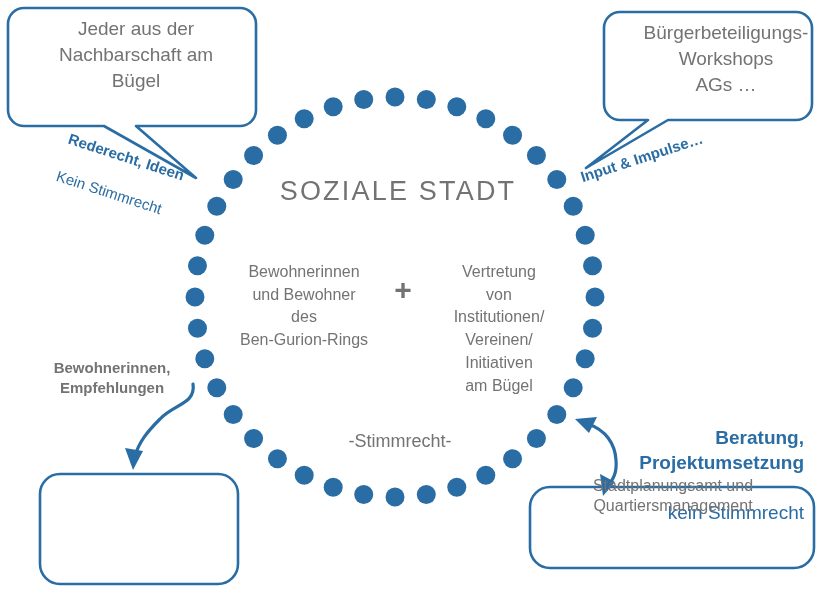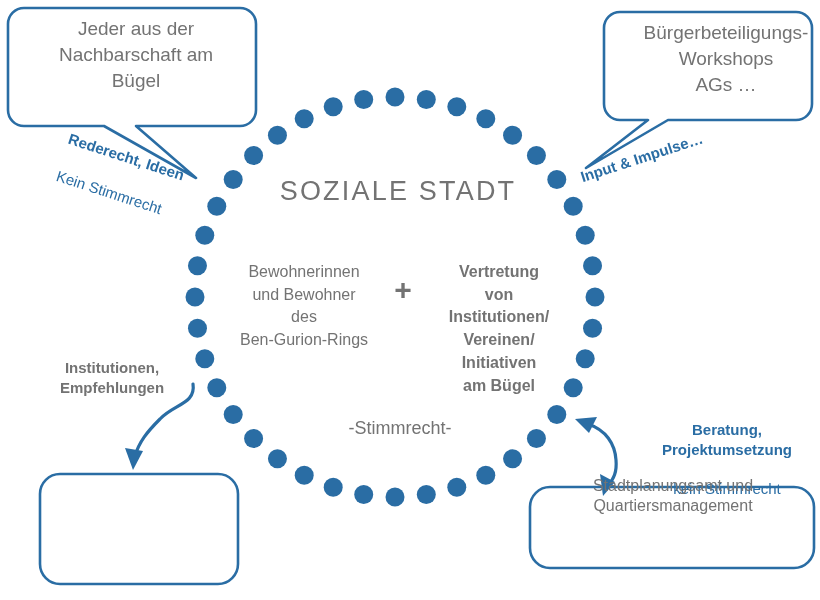--- a/index.html
+++ b/index.html
@@ -59,29 +59,29 @@
     letter-spacing: 0.4px;
     line-height: 1.0;
   }
 
   
   .col-text {
     font-size: 16px;
     line-height: 1.42;
   }
   #col-left  { left: 214px; top: 261px; width: 180px; }
-  #col-right { left: 418px; top: 261px; width: 162px; font-weight: bold; }
+  #col-right { left: 418px; top: 261px; width: 162px; }
   #plus-sign {
     left: 386px; top: 275px; width: 34px;
     font-size: 30px;
     font-weight: bold;
     line-height: 1.0;
   }
   #stimmrecht {
-    left: 315px; top: 419px; width: 170px;
+    left: 315px; top: 432px; width: 170px;
     font-size: 18px;
     line-height: 1.0;
   }
 
   
   .rot-label {
     position: absolute;
     color: #2a6da4;
     white-space: pre-line;
     line-height: 1.3;
@@ -110,24 +110,23 @@
   
   #lbl-abstimmungen {
     left: 38px; top: 358px; width: 148px;
     font-size: 15px;
     font-weight: bold;
     text-align: center;
     line-height: 1.32;
   }
   #lbl-beratung {
     left: 626px; top: 400px; width: 178px;
-    font-size: 15px;
-    text-align: center;
+    font-size: 19px;
+    text-align: right;
     line-height: 1.32;
-    margin-left: 12px;
   }
   #lbl-beratung .b { font-weight: bold; display: block; }
   #lbl-beratung .n { font-weight: normal; display: block; }
 </style>
 </head>
 <body>
 
 <div id="stage">
 
   <svg id="vector" viewBox="0 0 820 600">
@@ -232,21 +231,21 @@
 
   <div class="txt col-text" id="col-right">Vertretung
 von
 Institutionen/
 Vereinen/
 Initiativen
 am Bügel</div>
 
   <div class="txt" id="stimmrecht">-Stimmrecht-</div>
 
-  <div class="txt" id="lbl-abstimmungen">Institutionen,
+  <div class="txt" id="lbl-abstimmungen">Bewohnerinnen,
 Empfehlungen</div>
 
 
   <div class="rot-label" id="lbl-beratung">
     <span class="b">Beratung,
 Projektumsetzung</span>
     <span class="n">kein Stimmrecht</span>
   </div>
 
   <div class="txt" id="box-br-text">Stadtplanungsamt und

